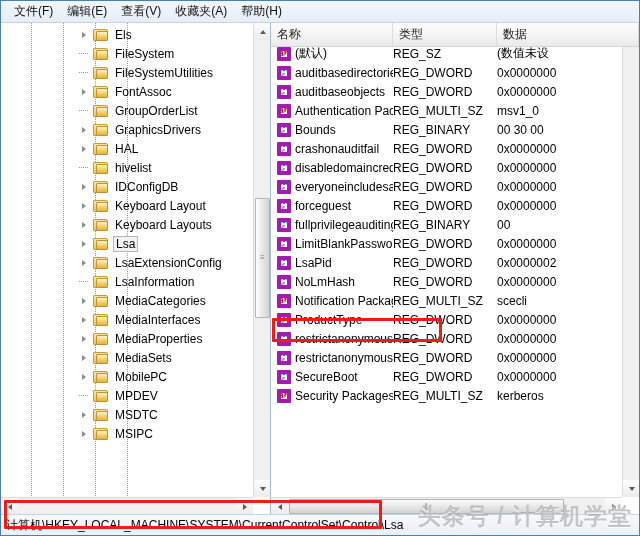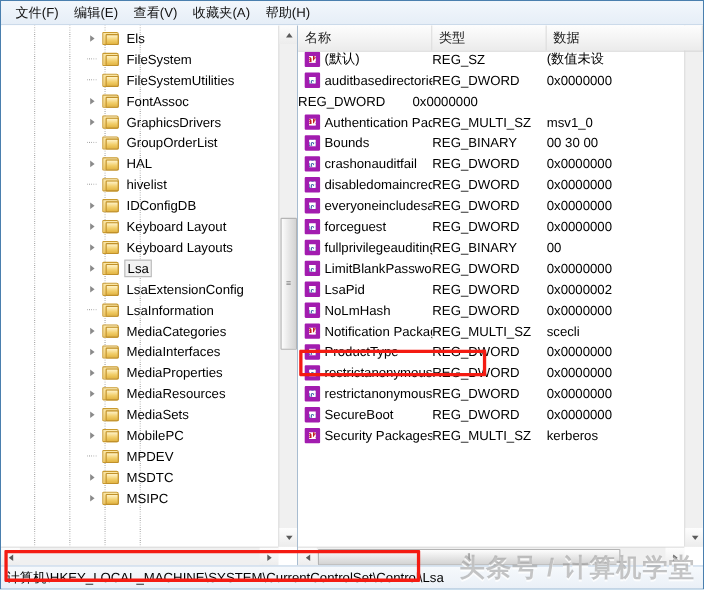--- a/index.html
+++ b/index.html
@@ -414,111 +414,111 @@
                 <span class="expander">
                   <span class="expander-arrow"></span>
                 </span>
                 <span class="folder">
                   <span class="folder-back"></span>
                   <span class="folder-front"></span>
                 </span>
                 <span class="tree-label">FontAssoc</span>
               </div>
               <div class="tree-row">
+                <span class="tree-hline"></span>
+                <span class="folder">
+                  <span class="folder-back"></span>
+                  <span class="folder-front"></span>
+                </span>
+                <span class="tree-label">GroupOrderList</span>
+              </div>
+              <div class="tree-row">
                 <span class="expander">
                   <span class="expander-arrow"></span>
                 </span>
                 <span class="folder">
                   <span class="folder-back"></span>
                   <span class="folder-front"></span>
                 </span>
                 <span class="tree-label">GraphicsDrivers</span>
               </div>
               <div class="tree-row">
+                <span class="expander">
+                  <span class="expander-arrow"></span>
+                </span>
+                <span class="folder">
+                  <span class="folder-back"></span>
+                  <span class="folder-front"></span>
+                </span>
+                <span class="tree-label">HAL</span>
+              </div>
+              <div class="tree-row">
                 <span class="tree-hline"></span>
                 <span class="folder">
                   <span class="folder-back"></span>
                   <span class="folder-front"></span>
                 </span>
-                <span class="tree-label">GroupOrderList</span>
-              </div>
-              <div class="tree-row">
-                <span class="expander">
-                  <span class="expander-arrow"></span>
-                </span>
-                <span class="folder">
-                  <span class="folder-back"></span>
-                  <span class="folder-front"></span>
-                </span>
-                <span class="tree-label">HAL</span>
+                <span class="tree-label">hivelist</span>
+              </div>
+              <div class="tree-row">
+                <span class="expander">
+                  <span class="expander-arrow"></span>
+                </span>
+                <span class="folder">
+                  <span class="folder-back"></span>
+                  <span class="folder-front"></span>
+                </span>
+                <span class="tree-label">IDConfigDB</span>
+              </div>
+              <div class="tree-row">
+                <span class="expander">
+                  <span class="expander-arrow"></span>
+                </span>
+                <span class="folder">
+                  <span class="folder-back"></span>
+                  <span class="folder-front"></span>
+                </span>
+                <span class="tree-label">Keyboard Layout</span>
+              </div>
+              <div class="tree-row">
+                <span class="expander">
+                  <span class="expander-arrow"></span>
+                </span>
+                <span class="folder">
+                  <span class="folder-back"></span>
+                  <span class="folder-front"></span>
+                </span>
+                <span class="tree-label">Keyboard Layouts</span>
+              </div>
+              <div class="tree-row selected">
+                <span class="expander">
+                  <span class="expander-arrow"></span>
+                </span>
+                <span class="folder">
+                  <span class="folder-back"></span>
+                  <span class="folder-front"></span>
+                </span>
+                <span class="tree-label">Lsa</span>
+              </div>
+              <div class="tree-row">
+                <span class="expander">
+                  <span class="expander-arrow"></span>
+                </span>
+                <span class="folder">
+                  <span class="folder-back"></span>
+                  <span class="folder-front"></span>
+                </span>
+                <span class="tree-label">LsaExtensionConfig</span>
               </div>
               <div class="tree-row">
                 <span class="tree-hline"></span>
                 <span class="folder">
                   <span class="folder-back"></span>
                   <span class="folder-front"></span>
                 </span>
-                <span class="tree-label">hivelist</span>
-              </div>
-              <div class="tree-row">
-                <span class="expander">
-                  <span class="expander-arrow"></span>
-                </span>
-                <span class="folder">
-                  <span class="folder-back"></span>
-                  <span class="folder-front"></span>
-                </span>
-                <span class="tree-label">IDConfigDB</span>
-              </div>
-              <div class="tree-row">
-                <span class="expander">
-                  <span class="expander-arrow"></span>
-                </span>
-                <span class="folder">
-                  <span class="folder-back"></span>
-                  <span class="folder-front"></span>
-                </span>
-                <span class="tree-label">Keyboard Layout</span>
-              </div>
-              <div class="tree-row">
-                <span class="expander">
-                  <span class="expander-arrow"></span>
-                </span>
-                <span class="folder">
-                  <span class="folder-back"></span>
-                  <span class="folder-front"></span>
-                </span>
-                <span class="tree-label">Keyboard Layouts</span>
-              </div>
-              <div class="tree-row selected">
-                <span class="expander">
-                  <span class="expander-arrow"></span>
-                </span>
-                <span class="folder">
-                  <span class="folder-back"></span>
-                  <span class="folder-front"></span>
-                </span>
-                <span class="tree-label">Lsa</span>
-              </div>
-              <div class="tree-row">
-                <span class="expander">
-                  <span class="expander-arrow"></span>
-                </span>
-                <span class="folder">
-                  <span class="folder-back"></span>
-                  <span class="folder-front"></span>
-                </span>
-                <span class="tree-label">LsaExtensionConfig</span>
-              </div>
-              <div class="tree-row">
-                <span class="tree-hline"></span>
-                <span class="folder">
-                  <span class="folder-back"></span>
-                  <span class="folder-front"></span>
-                </span>
                 <span class="tree-label">LsaInformation</span>
               </div>
               <div class="tree-row">
                 <span class="expander">
                   <span class="expander-arrow"></span>
                 </span>
                 <span class="folder">
                   <span class="folder-back"></span>
                   <span class="folder-front"></span>
                 </span>
@@ -536,30 +536,20 @@
               </div>
               <div class="tree-row">
                 <span class="expander">
                   <span class="expander-arrow"></span>
                 </span>
                 <span class="folder">
                   <span class="folder-back"></span>
                   <span class="folder-front"></span>
                 </span>
                 <span class="tree-label">MediaProperties</span>
-              </div>
-              <div class="tree-row">
-                <span class="expander">
-                  <span class="expander-arrow"></span>
-                </span>
-                <span class="folder">
-                  <span class="folder-back"></span>
-                  <span class="folder-front"></span>
-                </span>
-                <span class="tree-label">MediaResources</span>
               </div>
               <div class="tree-row">
                 <span class="expander">
                   <span class="expander-arrow"></span>
                 </span>
                 <span class="folder">
                   <span class="folder-back"></span>
                   <span class="folder-front"></span>
                 </span>
                 <span class="tree-label">MediaSets</span>
@@ -649,20 +639,29 @@
                     <span>011</span>
                     <span>100</span>
                   </span>
                 </span>
                 <span>auditbasedirectories</span>
               </div>
               <div class="vcell type">REG_DWORD</div>
               <div class="vcell data">0x0000000</div>
             </div>
             <div class="val-row">
+              <div class="vcell name">
+                <span class="vicon bin">
+                  <span class="vicon-txt">
+                    <span>011</span>
+                    <span>100</span>
+                  </span>
+                </span>
+                <span>auditbaseobjects</span>
+              </div>
               <div class="vcell type">REG_DWORD</div>
               <div class="vcell data">0x0000000</div>
             </div>
             <div class="val-row">
               <div class="vcell name">
                 <span class="vicon ab">
                   <span class="vicon-txt">ab</span>
                 </span>
                 <span>Authentication Packages</span>
               </div>

